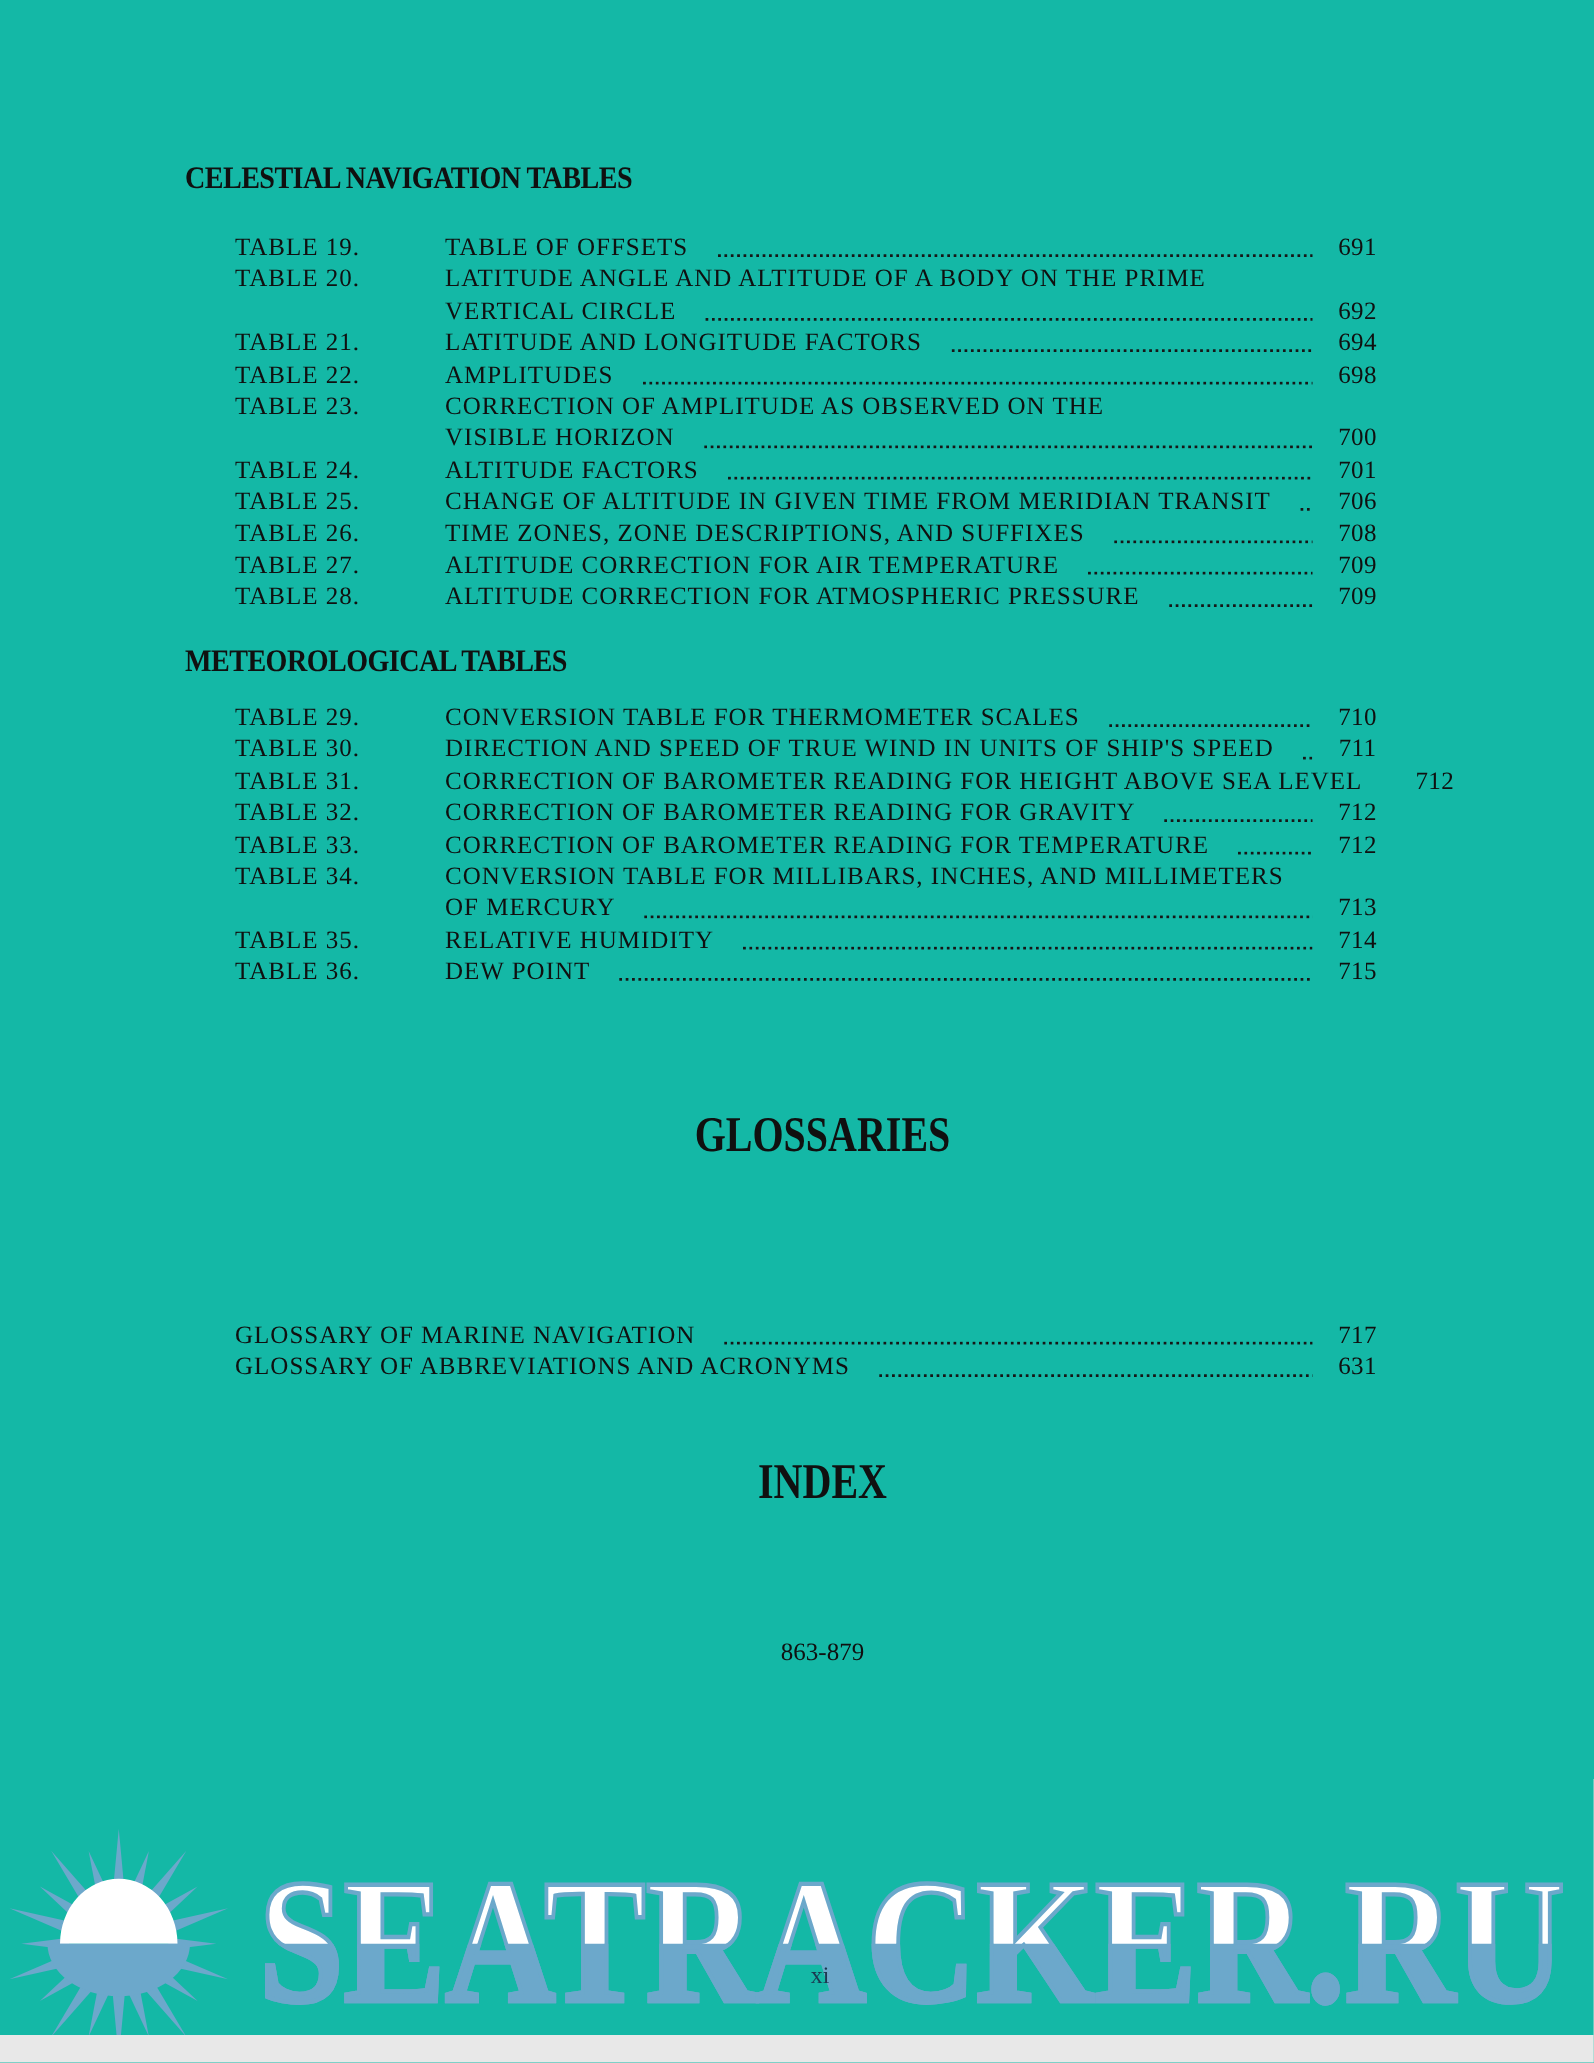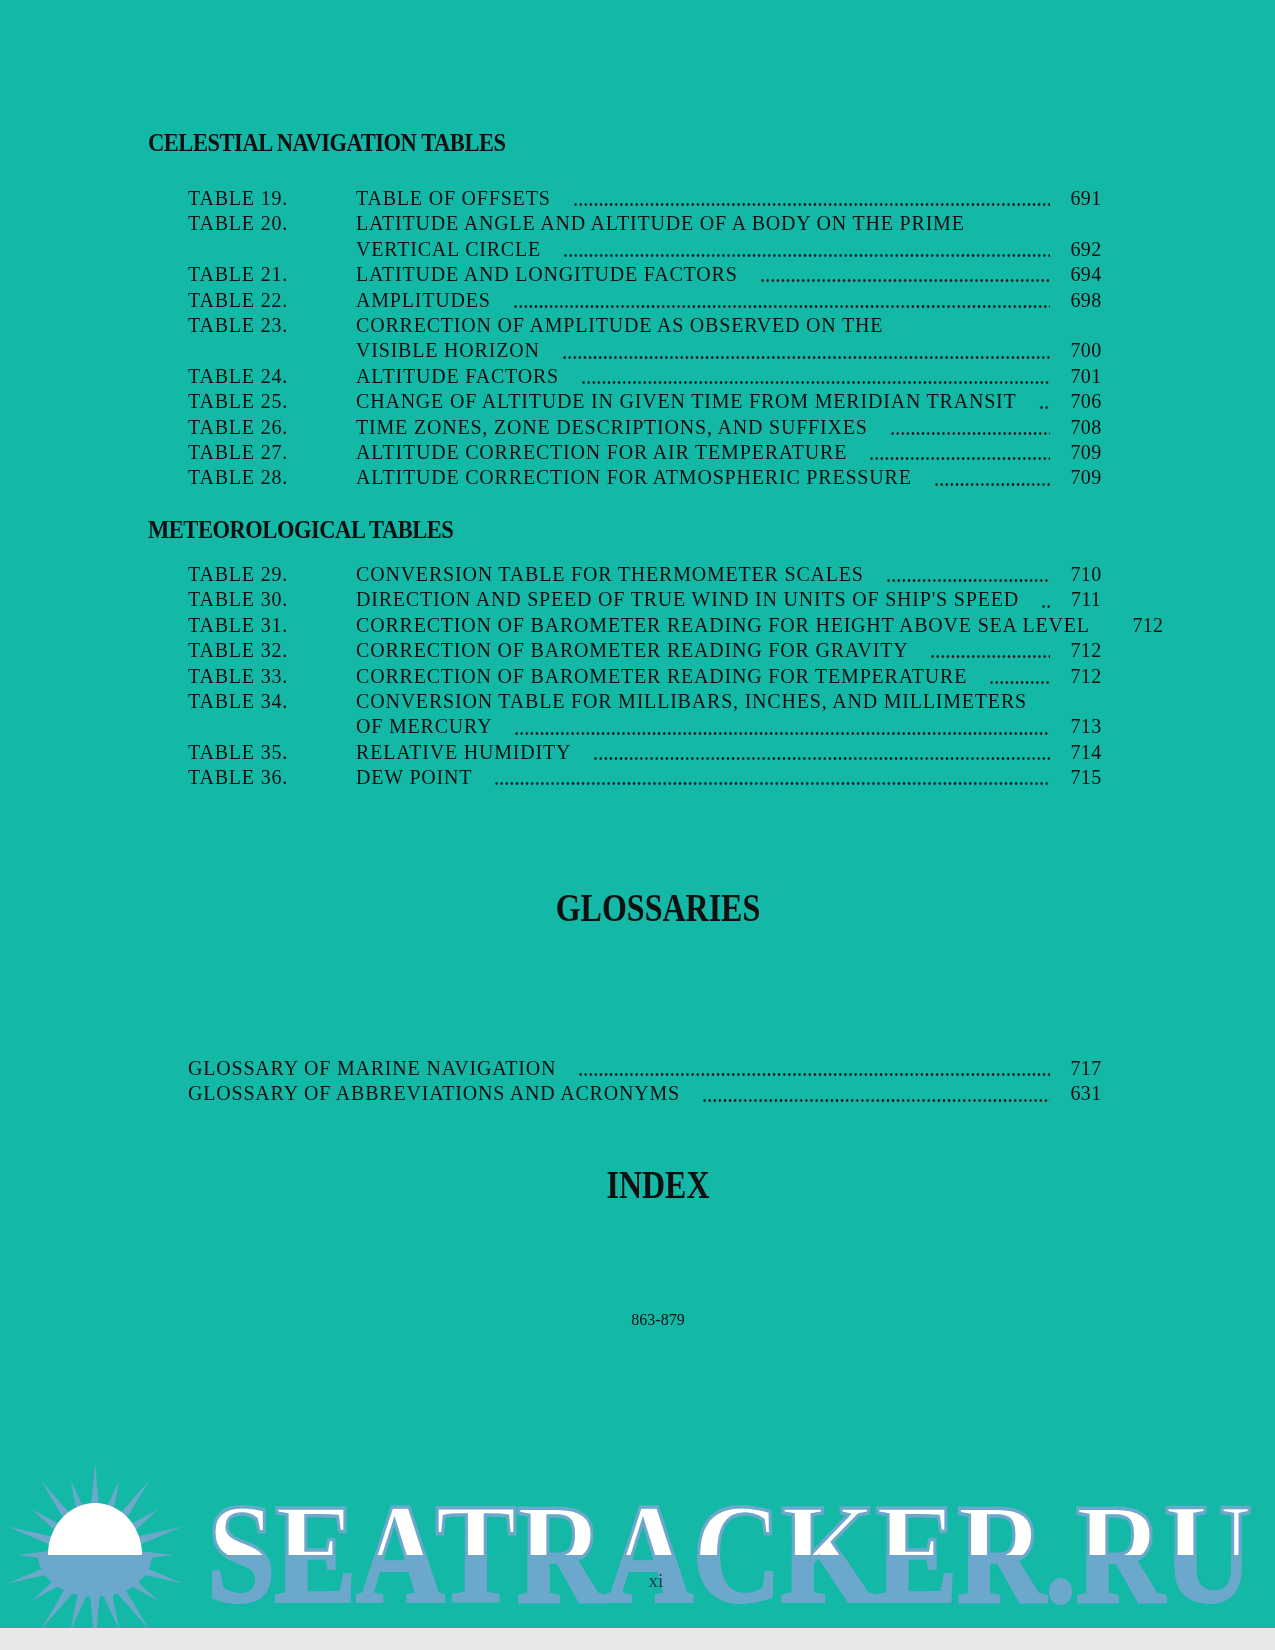--- a/index.html
+++ b/index.html
@@ -62,21 +62,21 @@
     position:absolute;
     left:658px;
     font-size:40px;font-weight:bold;
     line-height:1;
     white-space:nowrap;
     transform:translateX(-50%) scaleX(0.8);
   }
   .center-text{
     position:absolute;
     left:658px;
-    font-size:16px;
+    font-size:20px;
     line-height:1.2;
     white-space:nowrap;
     transform:translateX(-50%);
     text-align:center;
   }
   .watermark{
     position:absolute;
     left:0;top:1455px;
     width:1275px;height:195px;
   }

